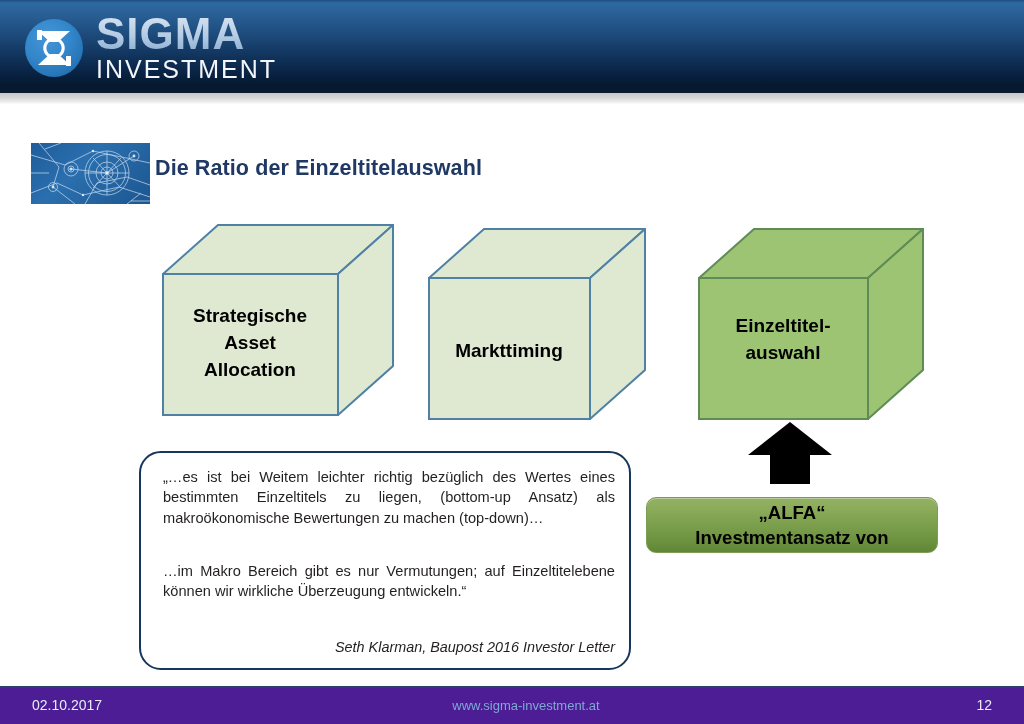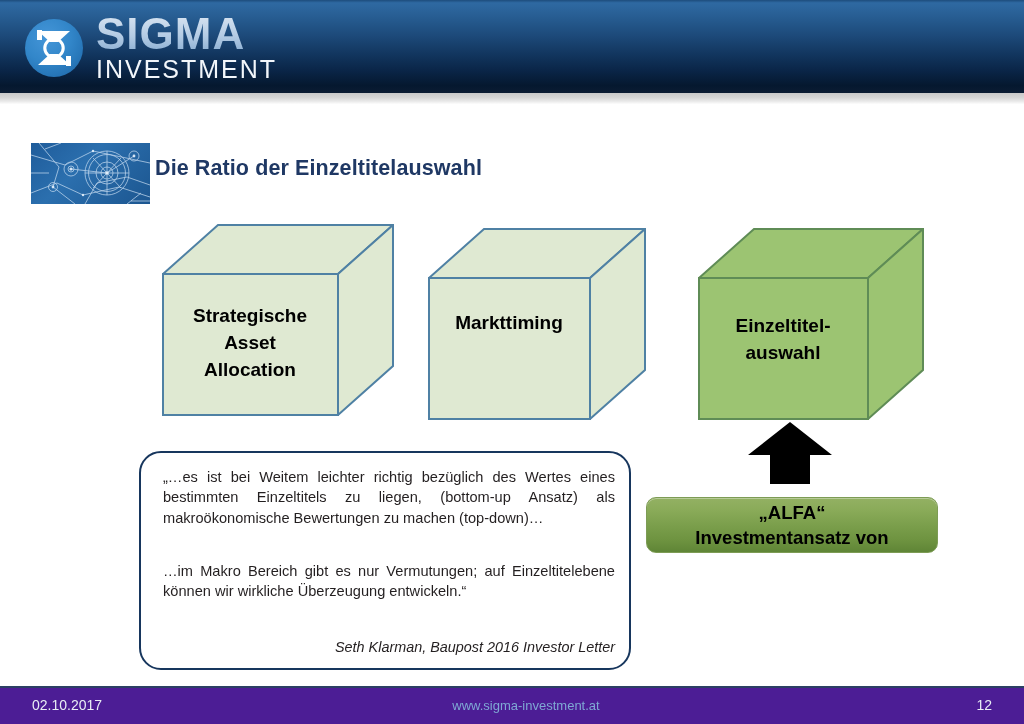--- a/index.html
+++ b/index.html
@@ -192,21 +192,21 @@
     <div>Allocation</div>
   </div>
 </div>
 
 <div class="cube" style="left:428px; top:228px;">
   <svg width="218" height="192" viewBox="0 0 218 192" aria-hidden="true">
     <polygon points="1,50 56,1 217,1 162,50" fill="#dfe9d2" stroke="#4f81a4" stroke-width="2"></polygon>
     <polygon points="162,50 217,1 217,142 162,191" fill="#dfe9d2" stroke="#4f81a4" stroke-width="2"></polygon>
     <rect x="1" y="50" width="161" height="141" fill="#dfe9d2" stroke="#4f81a4" stroke-width="2"></rect>
   </svg>
-  <div class="cube-label" style="top:81px; width:162px;">
+  <div class="cube-label" style="top:109px; width:162px;">
     <div>Markttiming</div>
   </div>
 </div>
 
 <div class="cube" style="left:698px; top:228px;">
   <svg width="226" height="192" viewBox="0 0 226 192" aria-hidden="true">
     <polygon points="1,50 56,1 225,1 170,50" fill="#9cc472" stroke="#5f8c56" stroke-width="2"></polygon>
     <polygon points="170,50 225,1 225,142 170,191" fill="#9cc472" stroke="#5f8c56" stroke-width="2"></polygon>
     <rect x="1" y="50" width="169" height="141" fill="#9cc472" stroke="#5f8c56" stroke-width="2"></rect>
   </svg>

